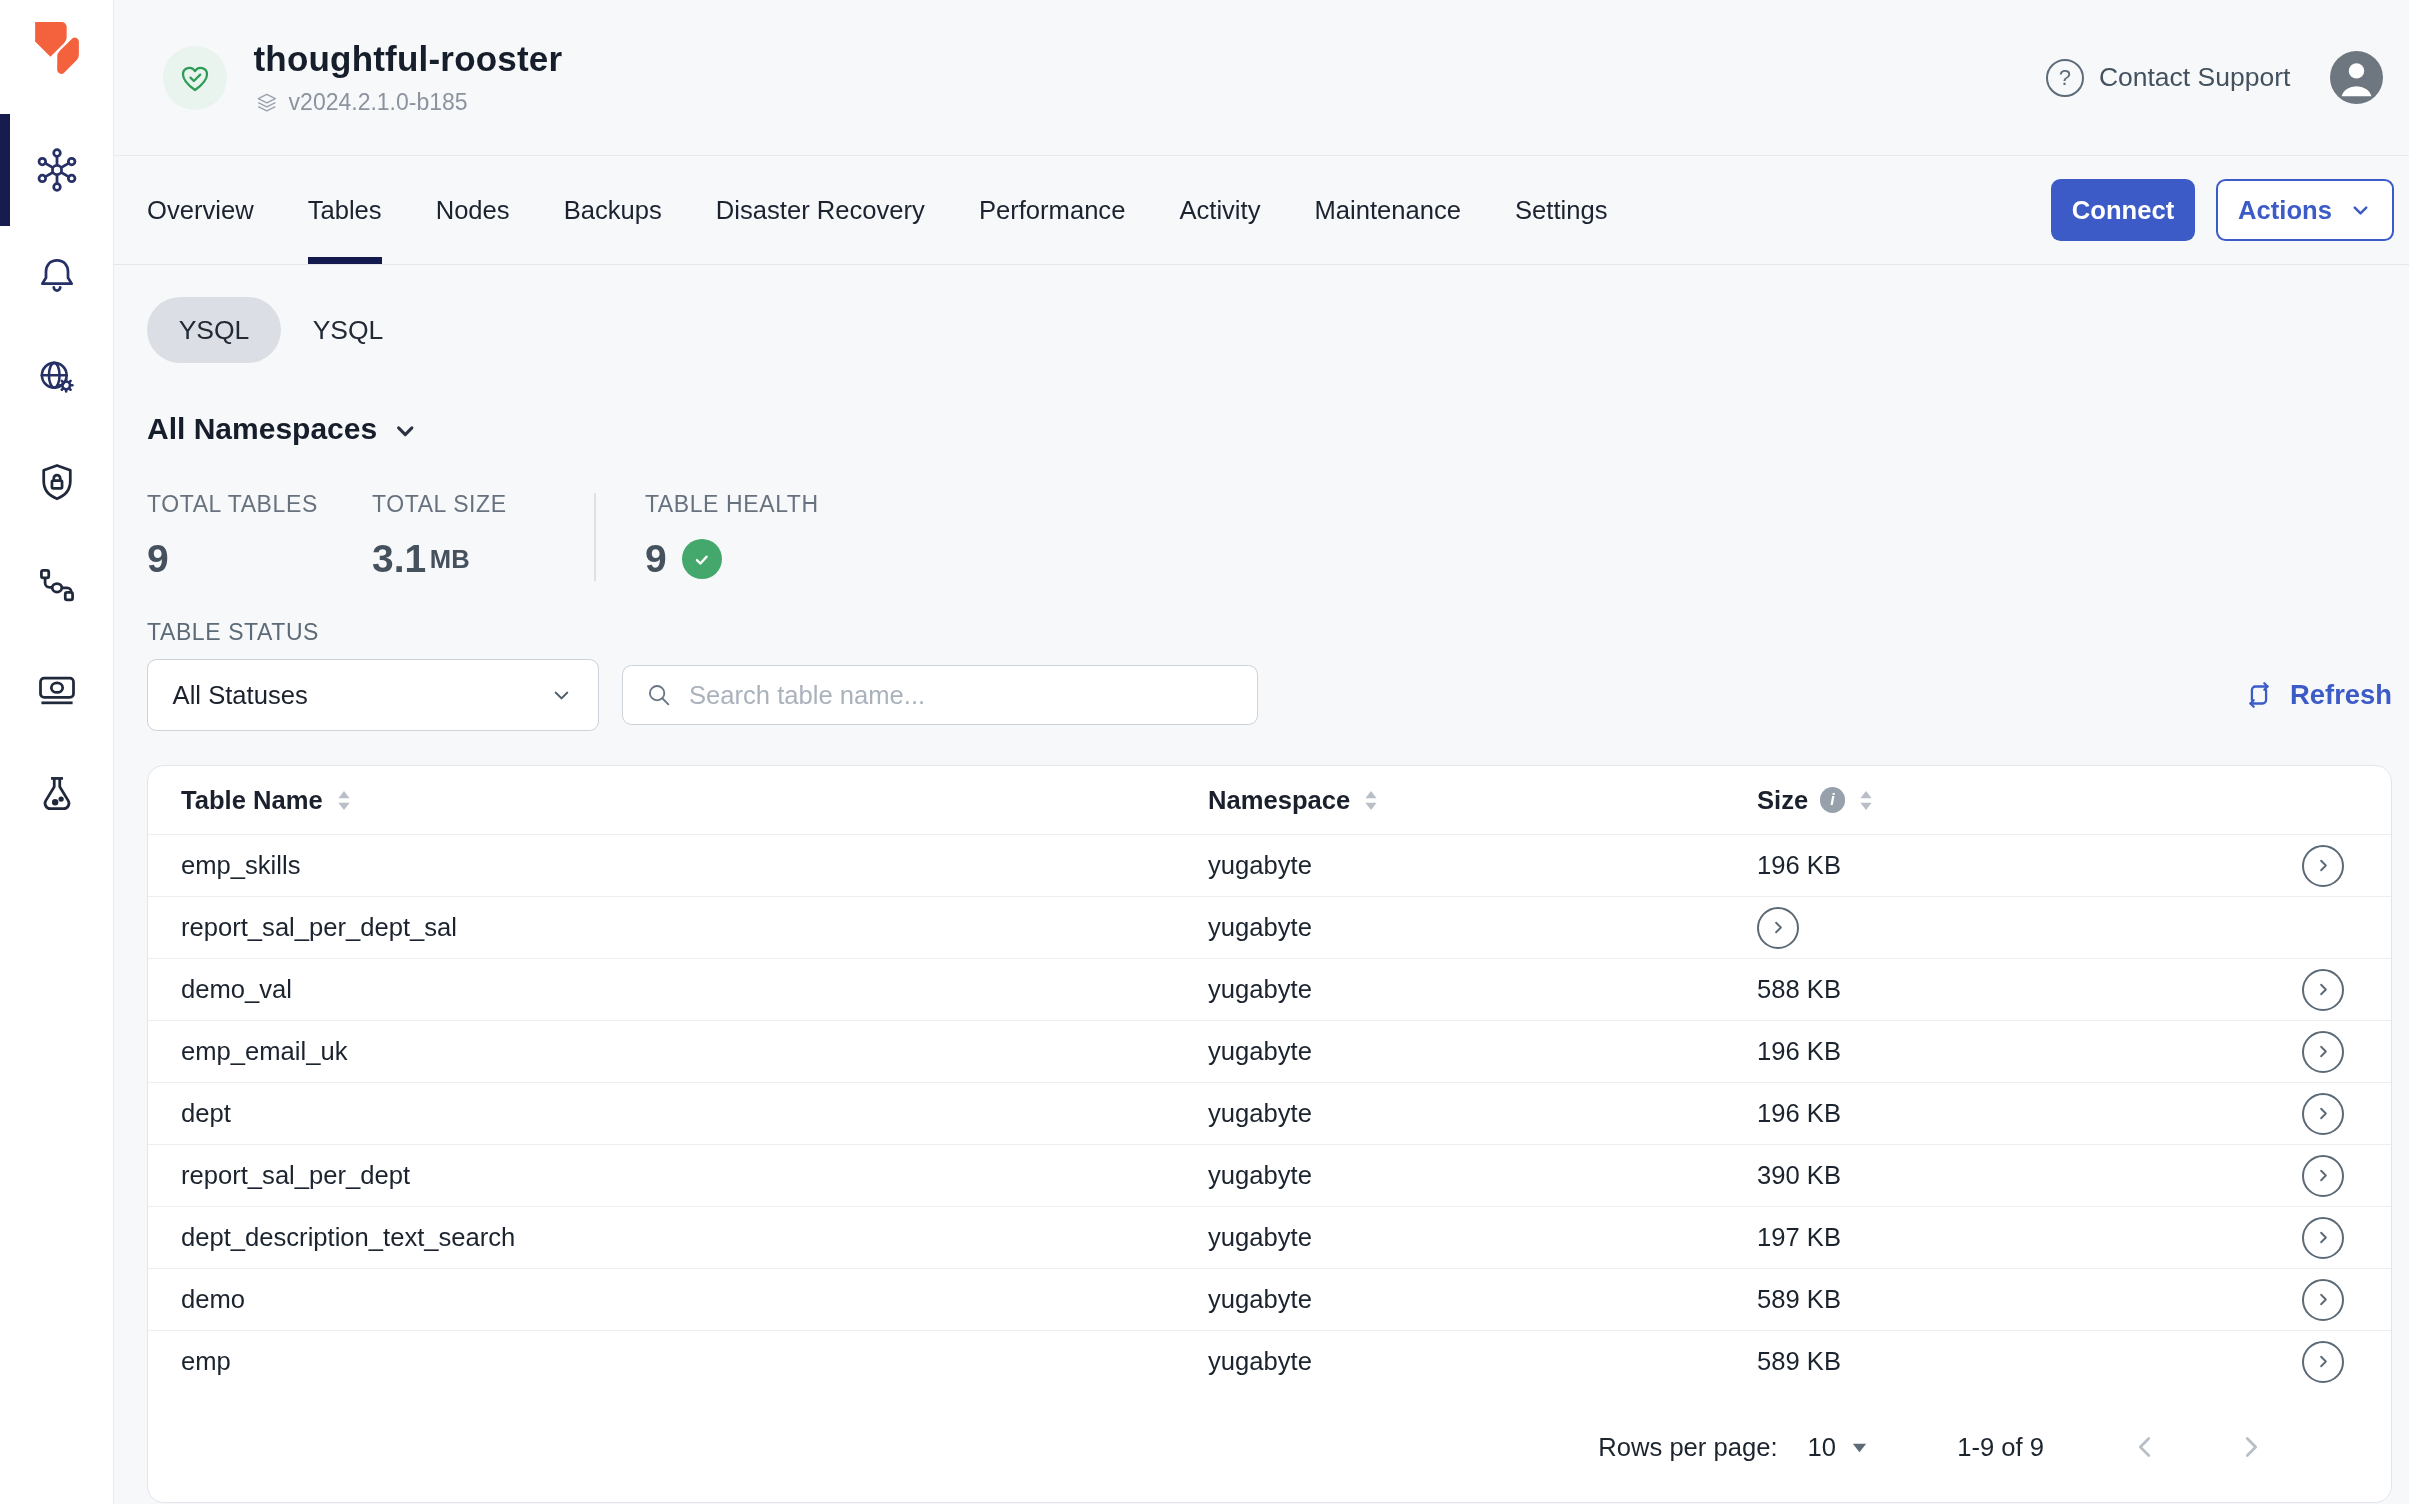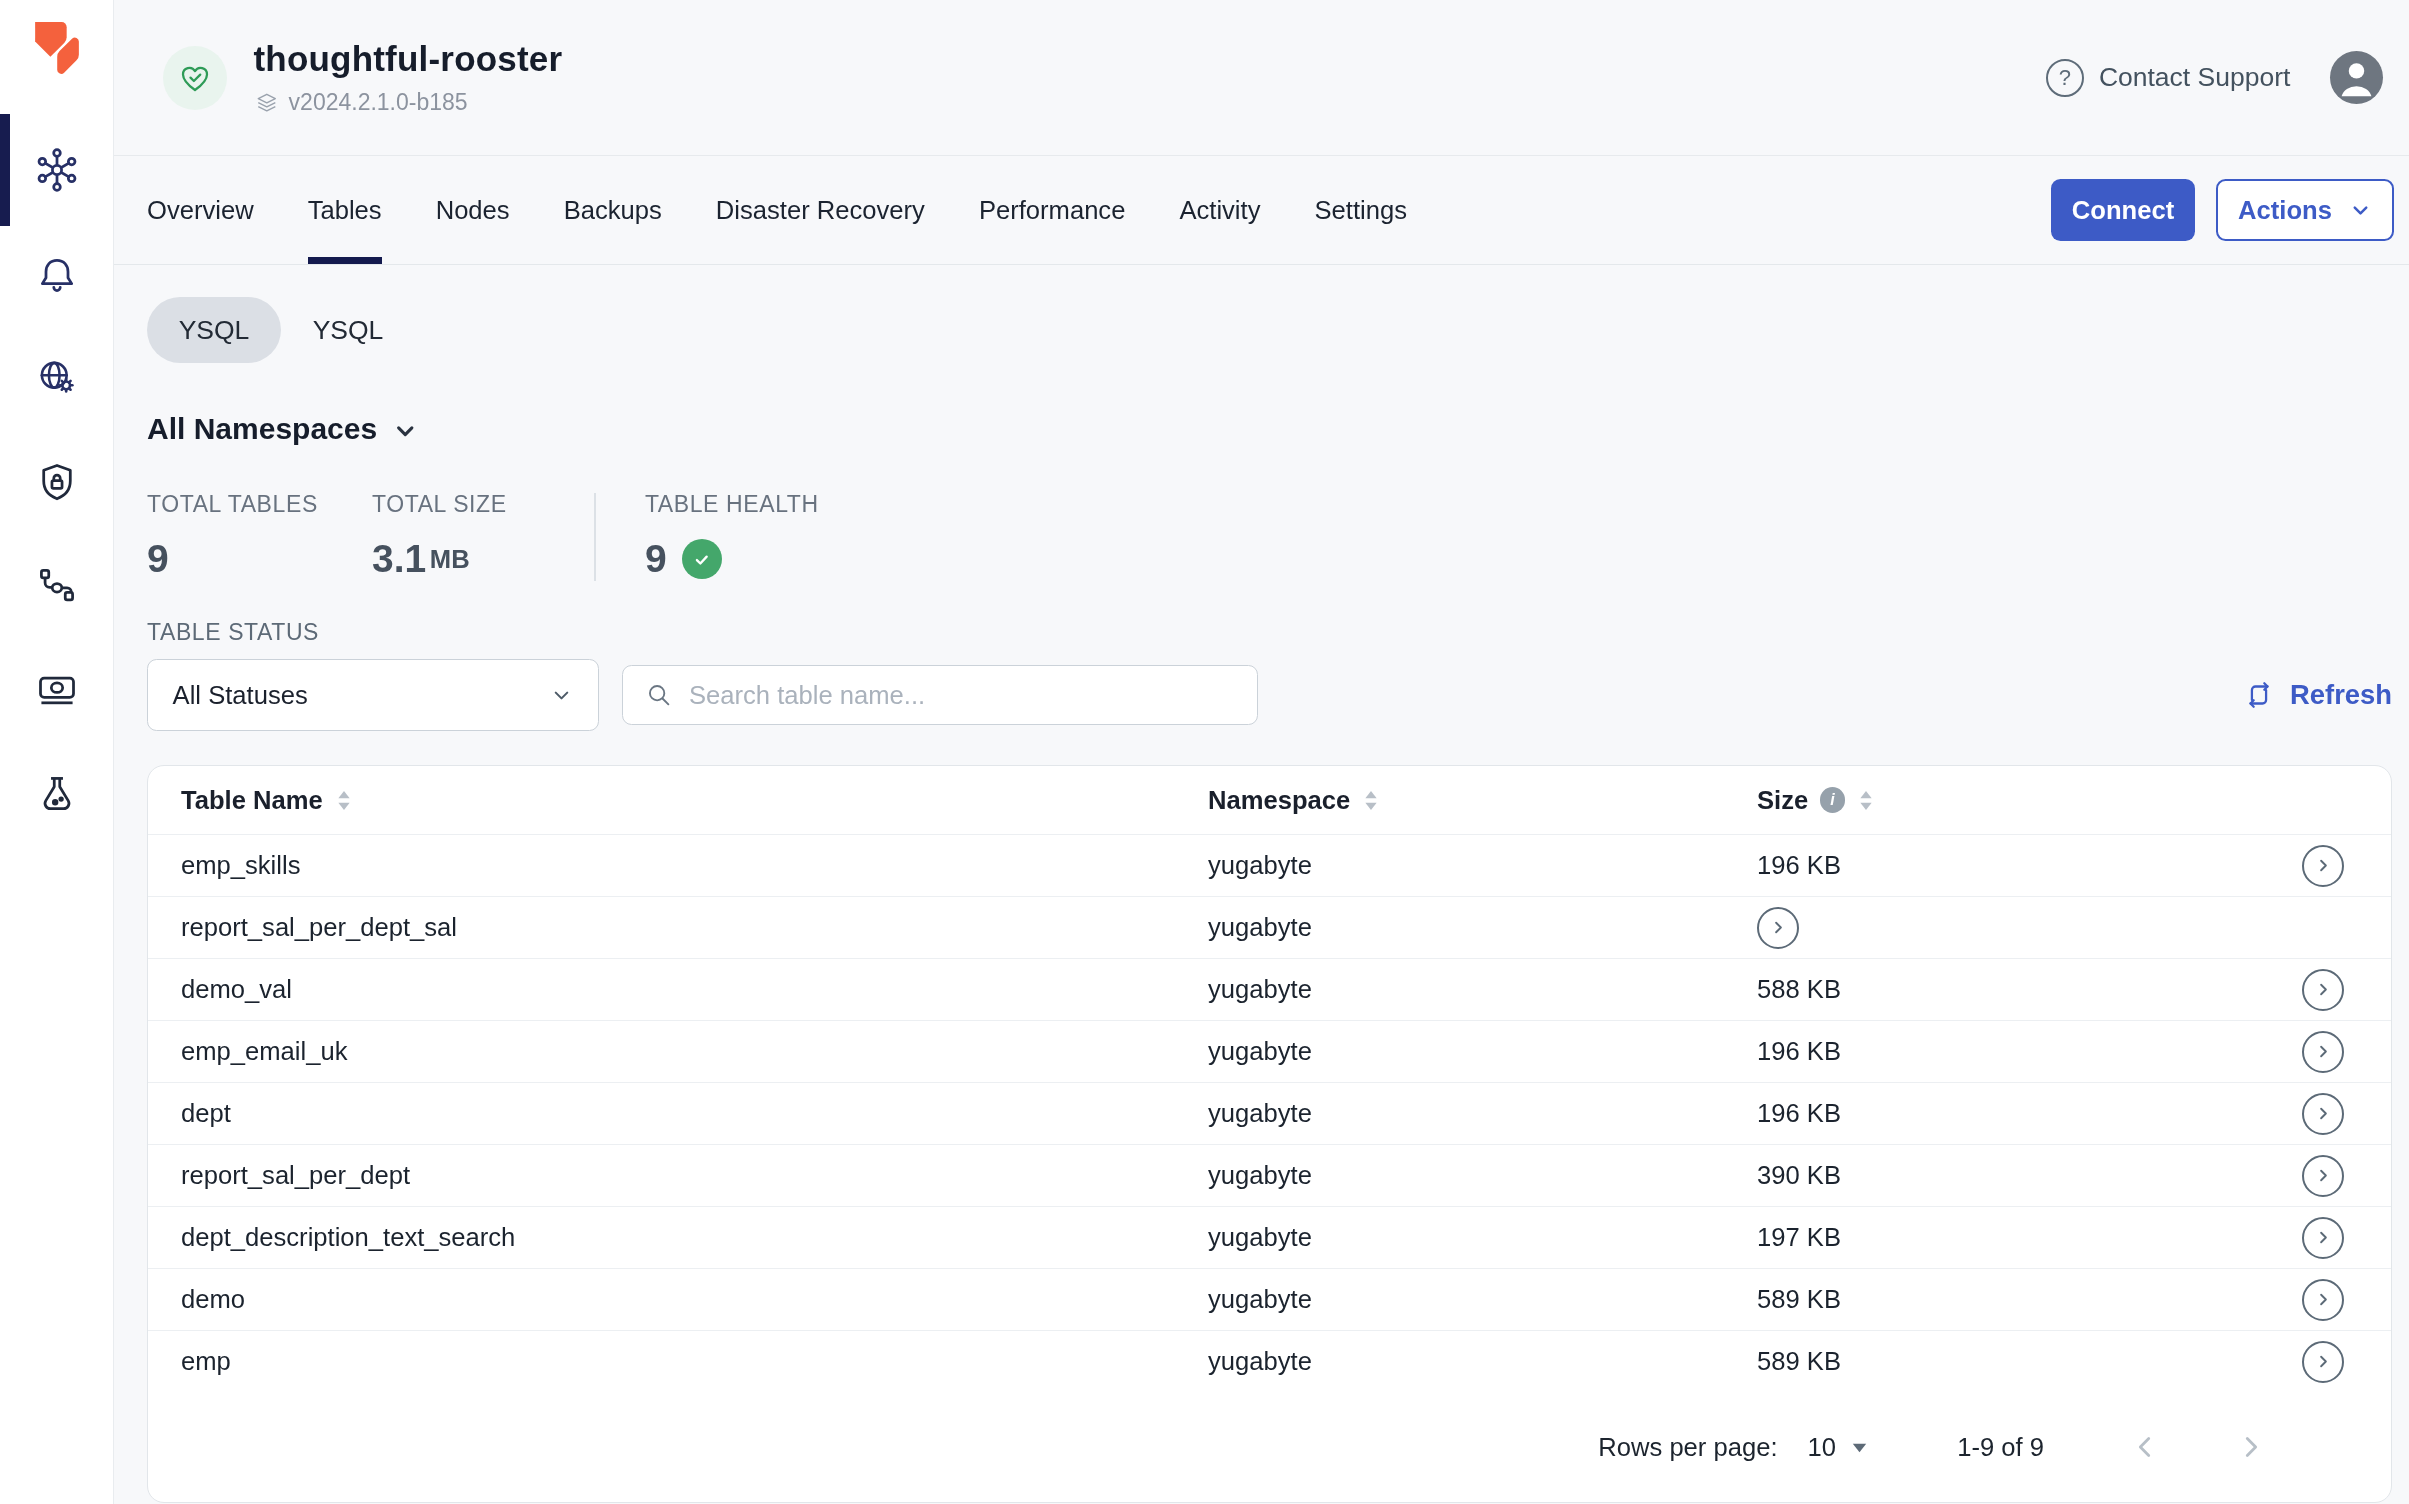--- a/index.html
+++ b/index.html
@@ -312,20 +312,21 @@
 
   <div class="tabbar">
     <div class="tabs">
       <div class="tab">Overview</div>
       <div class="tab active">Tables</div>
       <div class="tab">Nodes</div>
       <div class="tab">Backups</div>
       <div class="tab">Disaster Recovery</div>
       <div class="tab">Performance</div>
       <div class="tab">Activity</div>
+      <div class="tab">Maintenance</div>
       <div class="tab">Settings</div>
     </div>
     <button class="btn-connect">Connect</button>
     <button class="btn-actions">
       <span>Actions</span>
       <svg viewBox="0 0 24 24" fill="none" stroke="currentColor" stroke-width="2.6" stroke-linecap="round" stroke-linejoin="round">
           <path d="M6 9 l6 6 6-6"></path>
         </svg>
     </button>
   </div>

